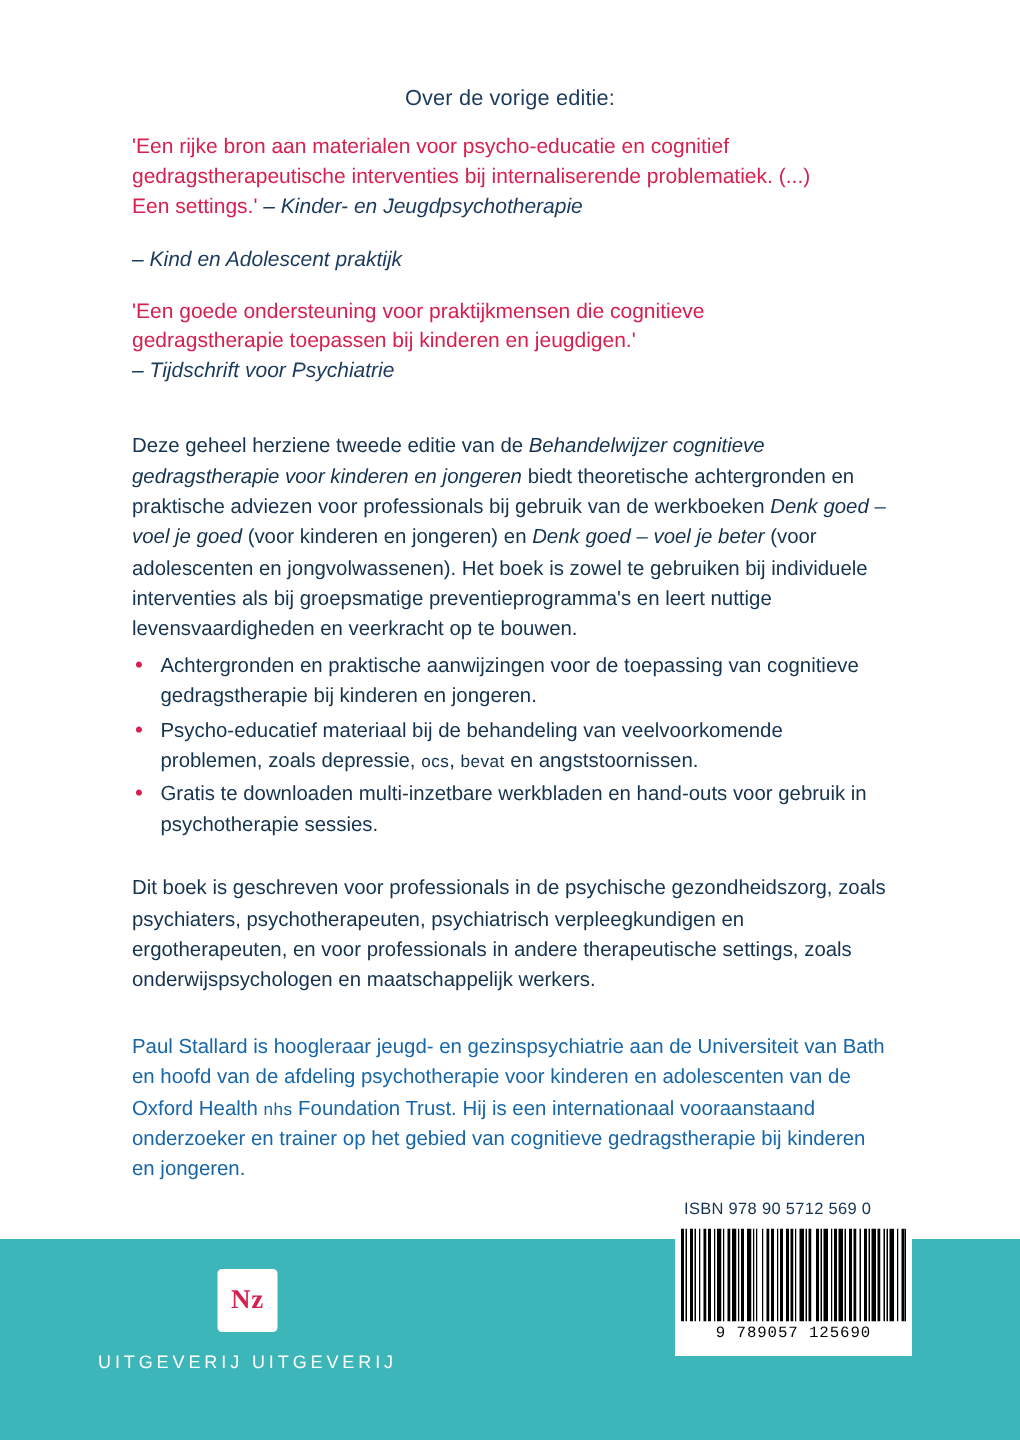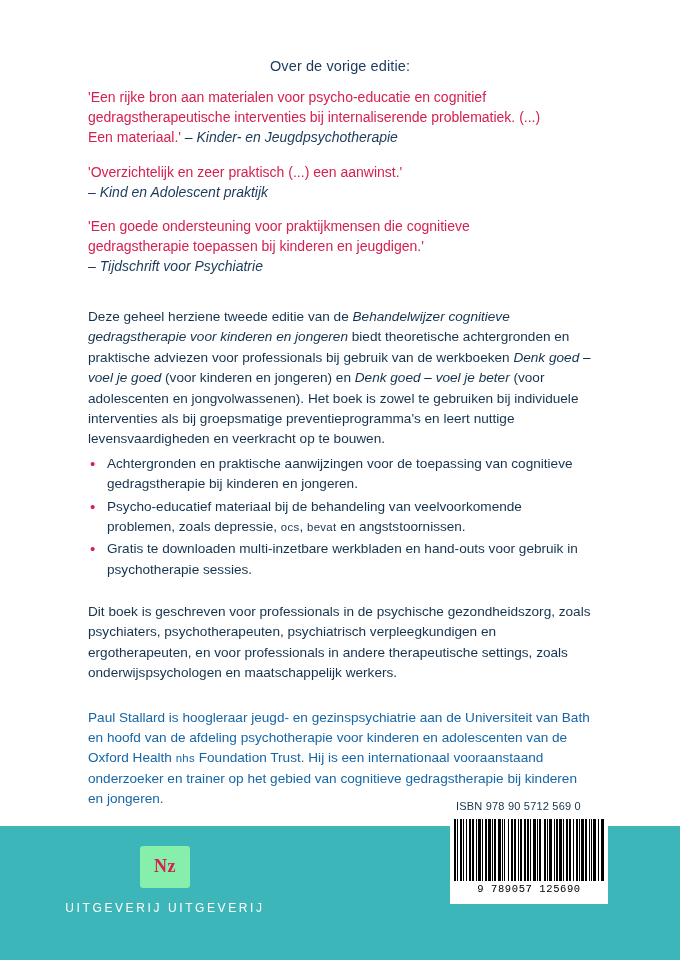--- a/index.html
+++ b/index.html
@@ -166,24 +166,24 @@
   }
 
   .logo-wrap {
     position: absolute;
     left: 0;
     top: 20px;
     width: 330px;
     text-align: center;
   }
   .logo-mark {
-    width: 50px;
+    width: 40px;
     height: 42px;
     margin: 0 auto;
-    background: #86efac;
+    background: #ffffff;
     border-radius: 3px;
     position: relative;
   }
   .logo-mark .nz {
     position: absolute;
     left: 0; right: 0; top: 50%;
     transform: translateY(-52%);
     text-align: center;
     color: #d6204f;
     font-size: 18px;
@@ -204,26 +204,25 @@
 
 <div class="page">
 
   <div class="content">
 
     <div class="quotes-head">Over de vorige editie:</div>
 
     <div class="quote-block">
       <span class="quote-line">'Een rijke bron aan materialen voor psycho-educatie en cognitief</span>
       <span class="quote-line">gedragstherapeutische interventies bij internaliserende problematiek. (...)</span>
-      <span>Een materiaal.'</span>
+      <span>Een settings.'</span>
       <span class="quote-src">– Kinder- en Jeugdpsychotherapie</span>
     </div>
 
     <div class="quote-block">
-      <span class="quote-line">'Overzichtelijk en zeer praktisch (...) een aanwinst.'</span>
       <span class="quote-src quote-line">– Kind en Adolescent praktijk</span>
     </div>
 
     <div class="quote-block">
       <span class="quote-line">'Een goede ondersteuning voor praktijkmensen die cognitieve</span>
       <span class="quote-line">gedragstherapie toepassen bij kinderen en jeugdigen.'</span>
       <span class="quote-src quote-line">– Tijdschrift voor Psychiatrie</span>
     </div>
 
     <p class="body-text first">

